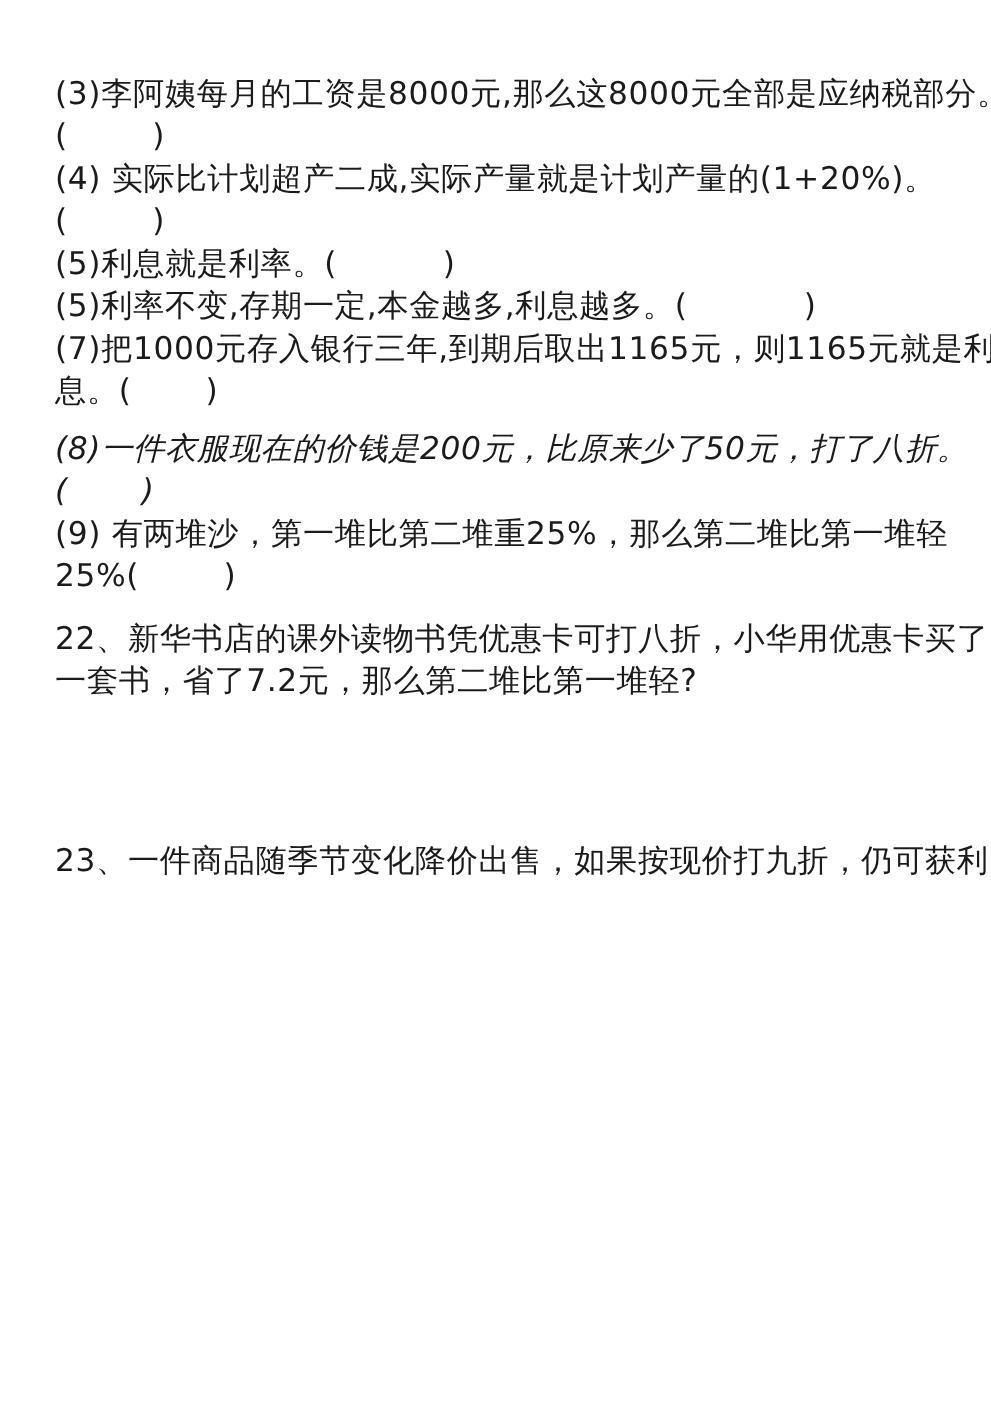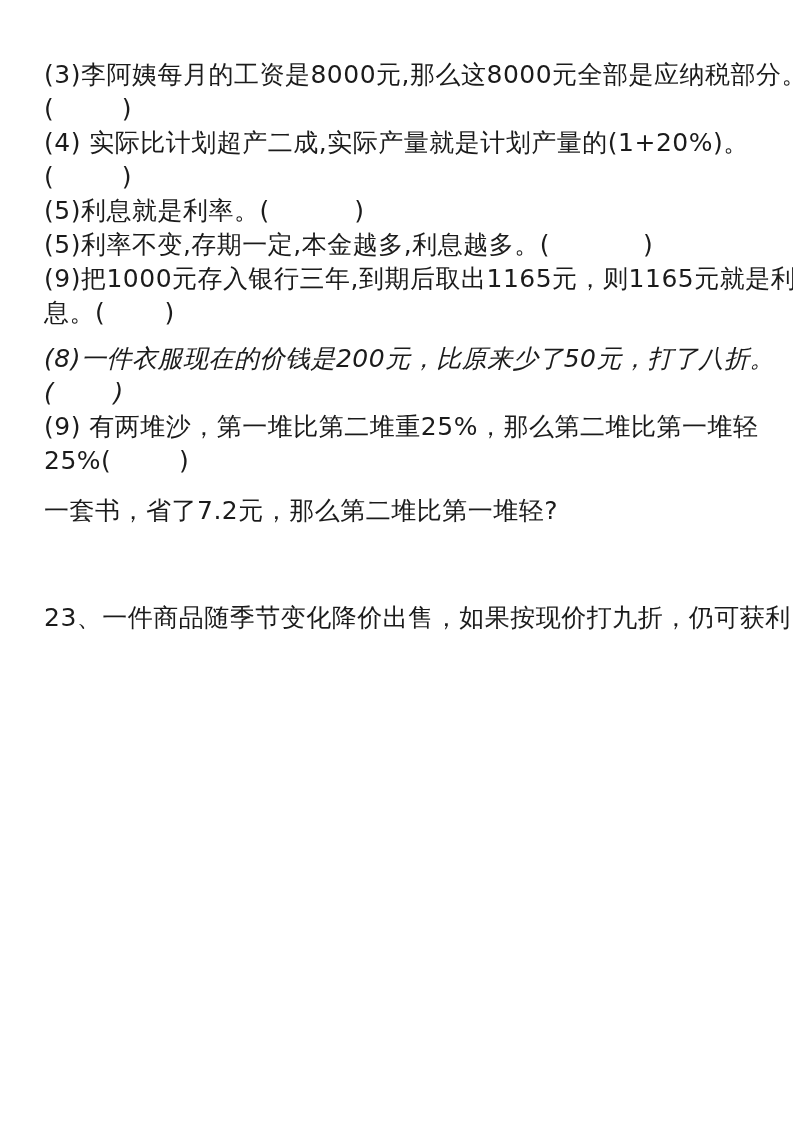--- a/index.html
+++ b/index.html
@@ -17,21 +17,21 @@
   .question { margin: 0; }
   .line {
     font-size: 25px;
     line-height: 34px;
     letter-spacing: 0.5px;
     white-space: pre;
   }
   
   .gap-sm  { margin-top: 12px; font-style: italic; }
   .gap-md  { margin-top: 16px; }
-  .gap-workspace { margin-top: 73px; }
+  .gap-workspace { margin-top: 110px; }
 </style>
 </head>
 <body>
 
 <div class="page">
 
   <div class="question">
     <div class="line">(3)李阿姨每月的工资是8000元,那么这8000元全部是应纳税部分。</div>
     <div class="line">(        )</div>
   </div>
@@ -43,36 +43,37 @@
 
   <div class="question">
     <div class="line">(5)利息就是利率。(          )</div>
   </div>
 
   <div class="question">
     <div class="line">(5)利率不变,存期一定,本金越多,利息越多。(           )</div>
   </div>
 
   <div class="question">
-    <div class="line">(9)把1000元存入银行三年,到期后取出1165元，则1165元就是利</div>
+    <div class="line">(7)把1000元存入银行三年,到期后取出1165元，则1165元就是利</div>
     <div class="line">息。(       )</div>
   </div>
 
   <div class="question gap-sm">
     <div class="line">(8)一件衣服现在的价钱是200元，比原来少了50元，打了八折。</div>
     <div class="line">(       )</div>
   </div>
 
   <div class="question">
     <div class="line">(9) 有两堆沙，第一堆比第二堆重25%，那么第二堆比第一堆轻</div>
     <div class="line">25%(        )</div>
   </div>
 
 
   <div class="question gap-md">
+    <div class="line">22、新华书店的课外读物书凭优惠卡可打八折，小华用优惠卡买了</div>
     <div class="line">一套书，省了7.2元，那么第二堆比第一堆轻?</div>
   </div>
 
   <div class="question gap-workspace">
     <div class="line">23、一件商品随季节变化降价出售，如果按现价打九折，仍可获利</div>
   </div>
 
 </div>
 
 </body></html>

